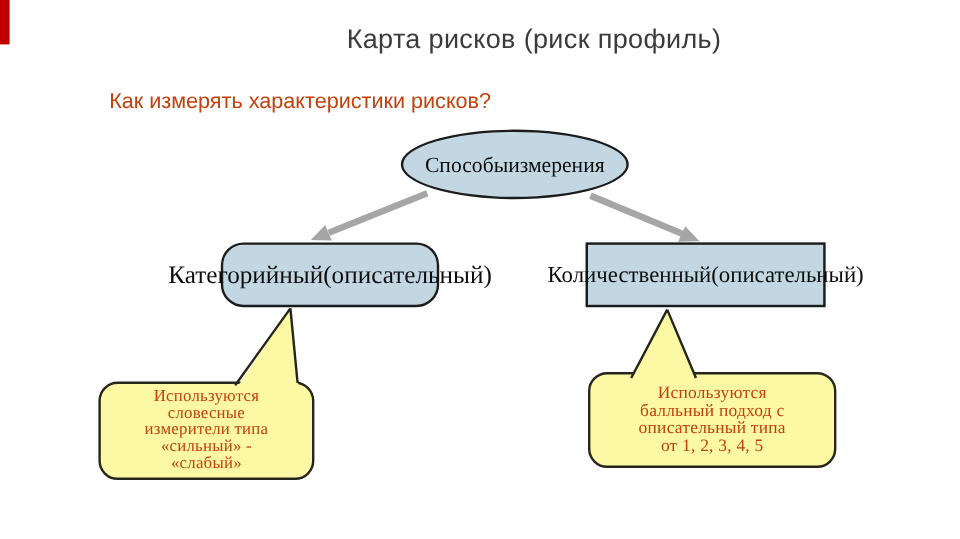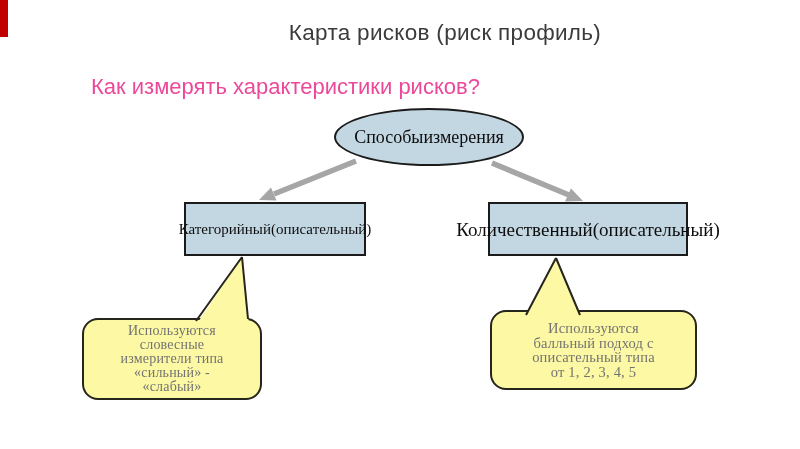--- a/index.html
+++ b/index.html
@@ -10,38 +10,38 @@
   .accent-bar{
     position:absolute;left:0;top:0;width:8px;height:37px;background:#c00000;
   }
   .slide-title{
     position:absolute;left:89px;top:20px;width:712px;text-align:center;
     font-family:"Liberation Sans",sans-serif;font-size:22.5px;letter-spacing:.3px;
     color:#3b3b3b;white-space:nowrap;
   }
   .slide-question{
     position:absolute;left:91px;top:74px;
-    font-family:"Liberation Sans",sans-serif;font-size:22px;
-    color:#ec4899;white-space:nowrap;
+    font-family:"Liberation Sans",sans-serif;font-size:18px;
+    color:#c2410c;white-space:nowrap;
   }
   .node{
     position:absolute;z-index:2;background:#c3d7e3;border:2px solid #1b1b1b;
     display:flex;flex-direction:row;align-items:center;justify-content:center;
     color:#0d0d0d;text-align:center;
   }
   .root-ellipse{
     left:334px;top:108px;width:186px;height:54px;border-radius:50%;
     font-size:18px;line-height:20px;
   }
-  .box-left{left:184px;top:202px;width:178px;height:50px;font-size:15px;line-height:21px;}
+  .box-left{left:184px;top:202px;width:178px;height:50px;font-size:21px;line-height:21px;border-radius:19px;}
   .box-right{left:488px;top:202px;width:196px;height:50px;font-size:19px;line-height:21px;}
   .bubble{
     position:absolute;z-index:2;background:#fcf8a3;border:2px solid #26261c;
     border-radius:16px;display:flex;flex-direction:column;align-items:center;
-    justify-content:center;color:#737373;text-align:center;
+    justify-content:center;color:#c2410c;text-align:center;
   }
   .bubble-left{left:82px;top:318px;width:176px;height:78px;font-size:14px;line-height:14px;letter-spacing:.2px;}
   .bubble-right{left:490px;top:310px;width:203px;height:76px;font-size:14.5px;line-height:14.5px;letter-spacing:.2px;}
   .connector-layer{
     position:absolute;left:0;top:0;width:800px;height:449px;z-index:3;pointer-events:none;
   }
 </style>
 </head>
 <body>
 

